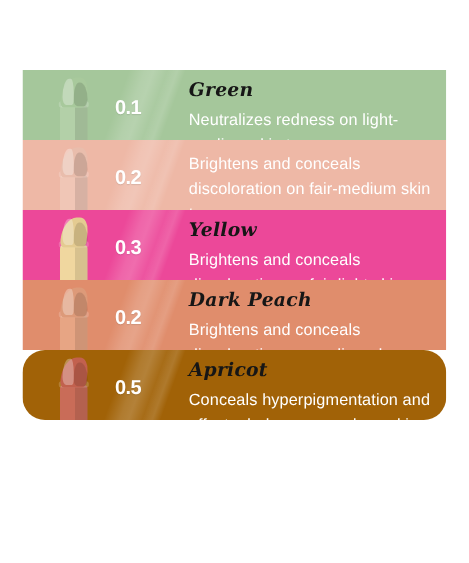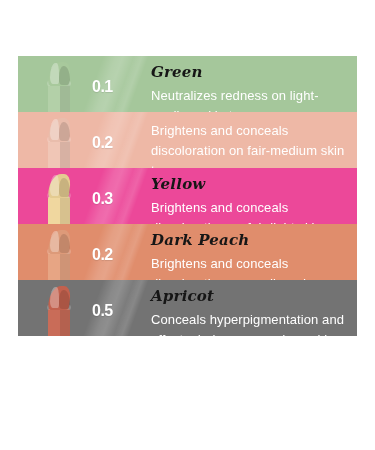--- a/index.html
+++ b/index.html
@@ -215,21 +215,21 @@
       <div class="tip" style="background: rgb(221, 154, 121);"></div>
       <div class="tip-shadow"></div>
       <div class="tip-hl"></div>
     </div>
     <div class="shade-number">0.2</div>
     <div class="text-block">
       <p class="shade-name">Dark Peach</p>
       <p class="shade-desc">Brightens and conceals discoloration on medium-deep skin tones.</p>
     </div>
   </div>
-    <div class="shade-row" style="background: #737373;">
+    <div class="shade-row" style="background: #a16207; border-radius: 18px;">
     <div class="sheen"></div>
     <div class="sheen second"></div>
     <div class="stick">
       <div class="barrel" style="background: rgb(201, 108, 88);"></div>
       <div class="barrel-shade"></div>
       <div class="collar"></div>
       <div class="tip" style="background: rgb(194, 97, 78);"></div>
       <div class="tip-shadow"></div>
       <div class="tip-hl"></div>
     </div>

